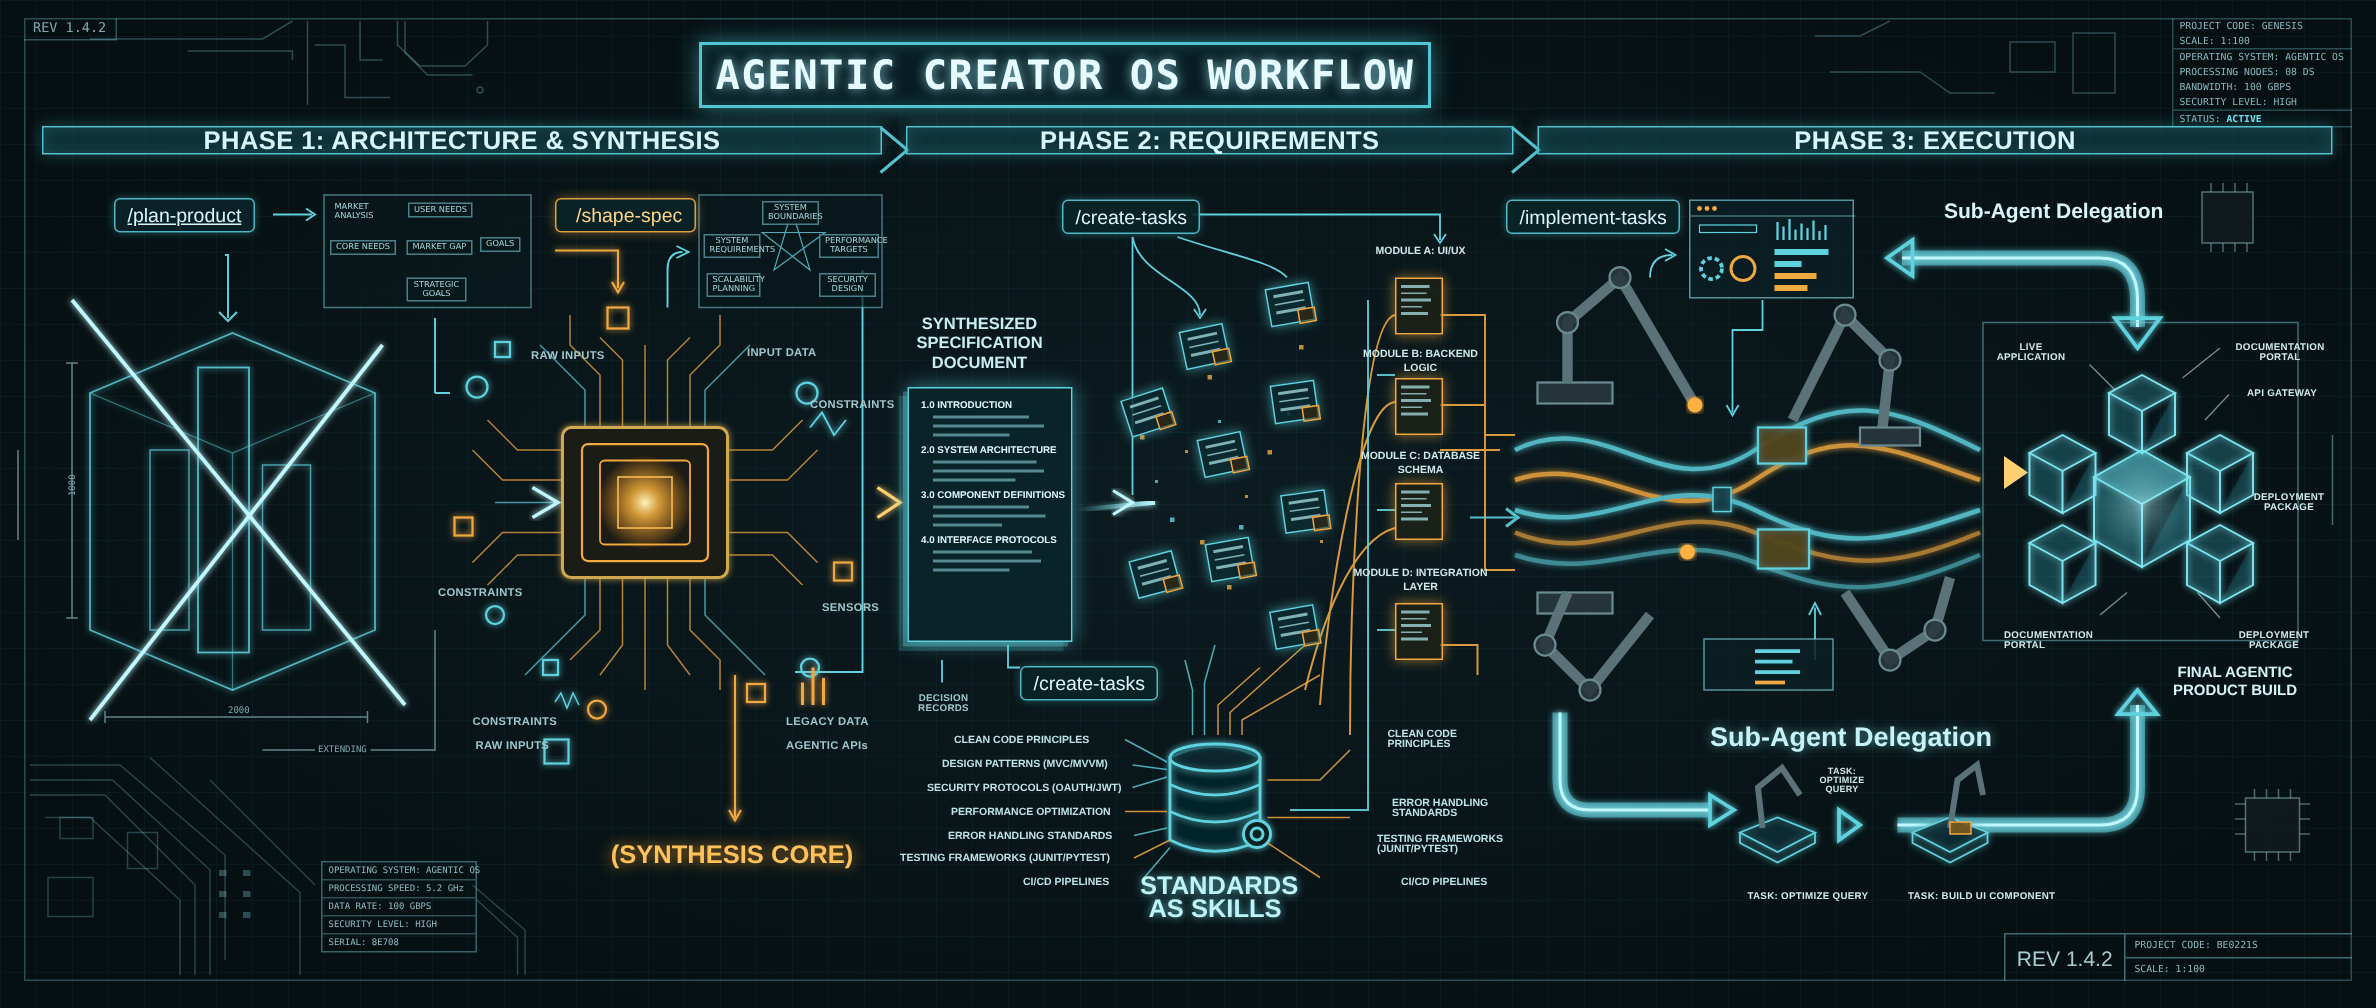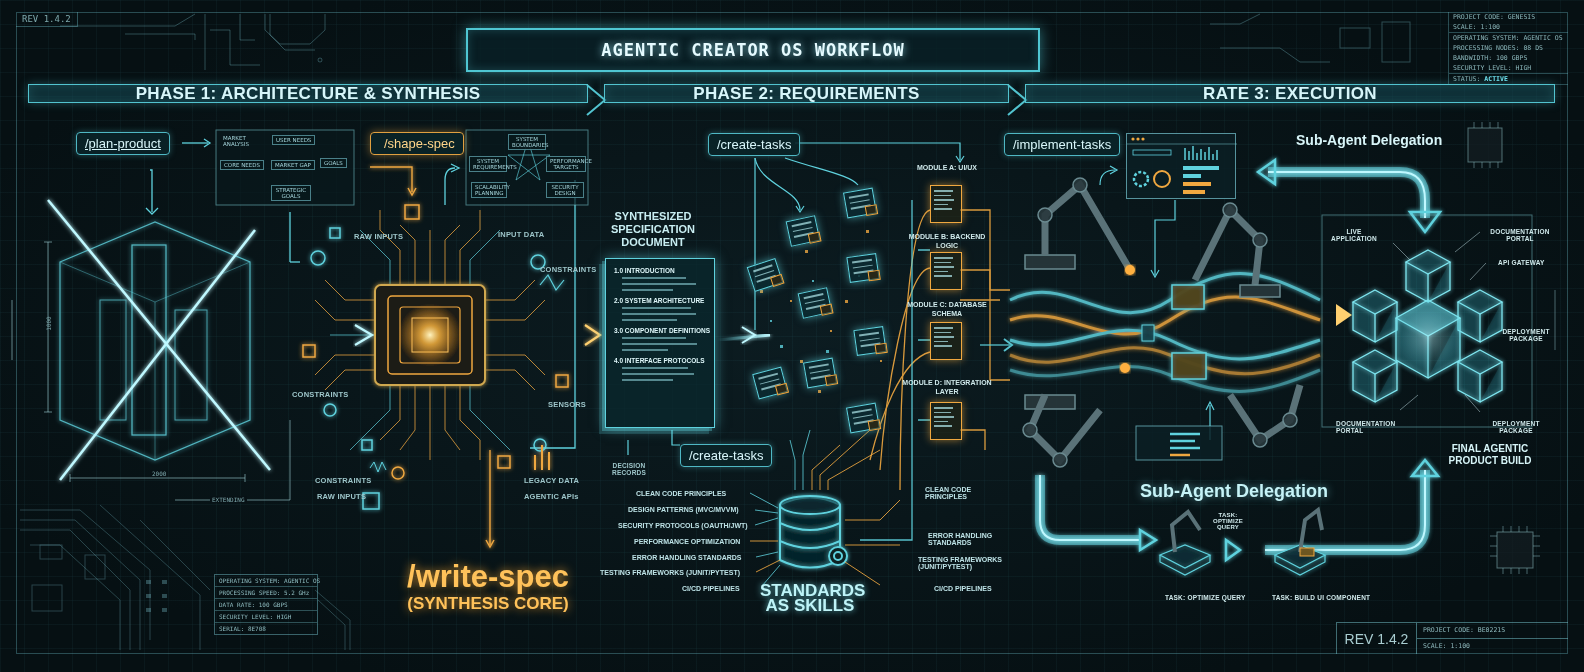--- a/index.html
+++ b/index.html
@@ -12,25 +12,25 @@
       linear-gradient(90deg, rgba(60,140,150,0.07) 1px, transparent 1px) 0 0/24px 24px,
       radial-gradient(ellipse at 50% 50%, #0c1c21 0%, #061013 80%);
   }
   .frame { position: absolute; left: 16px; top: 12px; width: 1552px; height: 642px; border: 1px solid rgba(110,190,200,0.35); }
   svg.wires { position: absolute; left: 0; top: 0; width: 1584px; height: 672px; }
   .abs { position: absolute; }
   .mono { font-family: "DejaVu Sans Mono", monospace; }
 
   .rev-tl { left: 16px; top: 12px; padding: 2px 6px; font-size: 9px; color: #7fa9ad; border-right: 1px solid rgba(110,190,200,0.4); border-bottom: 1px solid rgba(110,190,200,0.4); }
   .title-box {
-    left: 466px; top: 28px; width: 574px; height: 44px;
+    left: 466px; top: 28px; width: 488px; height: 44px;
     border: 2px solid #4fc6d2; background: rgba(8,32,38,0.85);
     box-shadow: 0 0 14px rgba(79,198,210,0.55), inset 0 0 10px rgba(79,198,210,0.25);
     display: flex; align-items: center; justify-content: center;
-    font-family: "DejaVu Sans Mono", monospace; font-weight: bold; font-size: 17px; color: #e6fbff;
+    font-family: "DejaVu Sans Mono", monospace; font-weight: bold; font-size: 27px; color: #e6fbff;
     letter-spacing: 1px; text-shadow: 0 0 8px rgba(160,240,255,0.8);
   }
   .info-tr { left: 1448px; top: 12px; width: 120px; font-size: 6.5px; color: #8bb6ba; line-height: 8px; border-left: 1px solid rgba(110,190,200,0.35); border-bottom: 1px solid rgba(110,190,200,0.35); }
   .info-tr div { padding: 1px 4px; }
   .info-tr .sep { border-top: 1px solid rgba(110,190,200,0.35); }
   .info-tr b { color: #6fe1ee; }
 
   .phase-bar {
     top: 84px; height: 19px; border: 1.5px solid #52c3cf; background: rgba(20,70,80,0.55);
     box-shadow: 0 0 10px rgba(82,195,207,0.35), inset 0 0 12px rgba(82,195,207,0.2);
@@ -460,21 +460,21 @@
 </div>
 
 <div class="abs phase-bar" style="left:28px;width:560px;">PHASE 1: ARCHITECTURE &amp; SYNTHESIS</div>
 <svg class="abs chev" style="left:585px" viewBox="0 0 22 32">
     <path d="M2 1 L20 16 L2 31" fill="none" stroke="#52c3cf" stroke-width="2"></path>
   </svg>
 <div class="abs phase-bar" style="left:604px;width:405px;">PHASE 2: REQUIREMENTS</div>
 <svg class="abs chev" style="left:1006px" viewBox="0 0 22 32">
     <path d="M2 1 L20 16 L2 31" fill="none" stroke="#52c3cf" stroke-width="2"></path>
   </svg>
-<div class="abs phase-bar" style="left:1025px;width:530px;">RATE 3: EXECUTION</div>
+<div class="abs phase-bar" style="left:1025px;width:530px;">PHASE 3: EXECUTION</div>
 
 <div class="abs cmd" style="left:76px;top:132px;text-decoration:underline;">/plan-product</div>
 <div class="abs cmd amber" style="left:370px;top:132px;">/shape-spec</div>
 
 <div class="abs" style="left:216px;top:130px;width:138px;height:75px;">
   <div class="node" style="left:4px;top:4px;border:none;background:none;text-align:left;width:34px;">MARKET ANALYSIS</div>
   <div class="node" style="left:56px;top:5px;">USER NEEDS</div>
   <div class="node" style="left:4px;top:30px;">CORE NEEDS</div>
   <div class="node" style="left:55px;top:30px;">MARKET GAP</div>
   <div class="node" style="left:104px;top:28px;">GOALS</div>
@@ -496,21 +496,20 @@
 <div class="abs lbl dim" style="left:315px;top:476px;">CONSTRAINTS</div>
 <div class="abs lbl dim" style="left:317px;top:492px;">RAW INPUTS</div>
 <div class="abs lbl dim" style="left:524px;top:476px;">LEGACY DATA</div>
 <div class="abs lbl dim" style="left:524px;top:492px;">AGENTIC APIs</div>
 
 <div class="abs mono" style="left:41px;top:320px;font-size:6px;color:#7fa9ad;transform:rotate(-90deg);">1000</div>
 <div class="abs mono" style="left:150px;top:470px;font-size:6px;color:#7fa9ad;background:#071115;padding:0 2px;">2000</div>
 <div class="abs mono" style="left:210px;top:496px;font-size:6px;color:#7fa9ad;background:#071115;padding:0 2px;">EXTENDING</div>
 
 <div class="abs write-spec">
-  <div class="l1">/write-spec</div>
   <div class="l2">(SYNTHESIS CORE)</div>
 </div>
 
 <div class="abs spec-table mono">
   <div>OPERATING SYSTEM: AGENTIC OS</div>
   <div>PROCESSING SPEED: 5.2 GHz</div>
   <div>DATA RATE: 100 GBPS</div>
   <div>SECURITY LEVEL: HIGH</div>
   <div>SERIAL: 8E708</div>
 </div>

